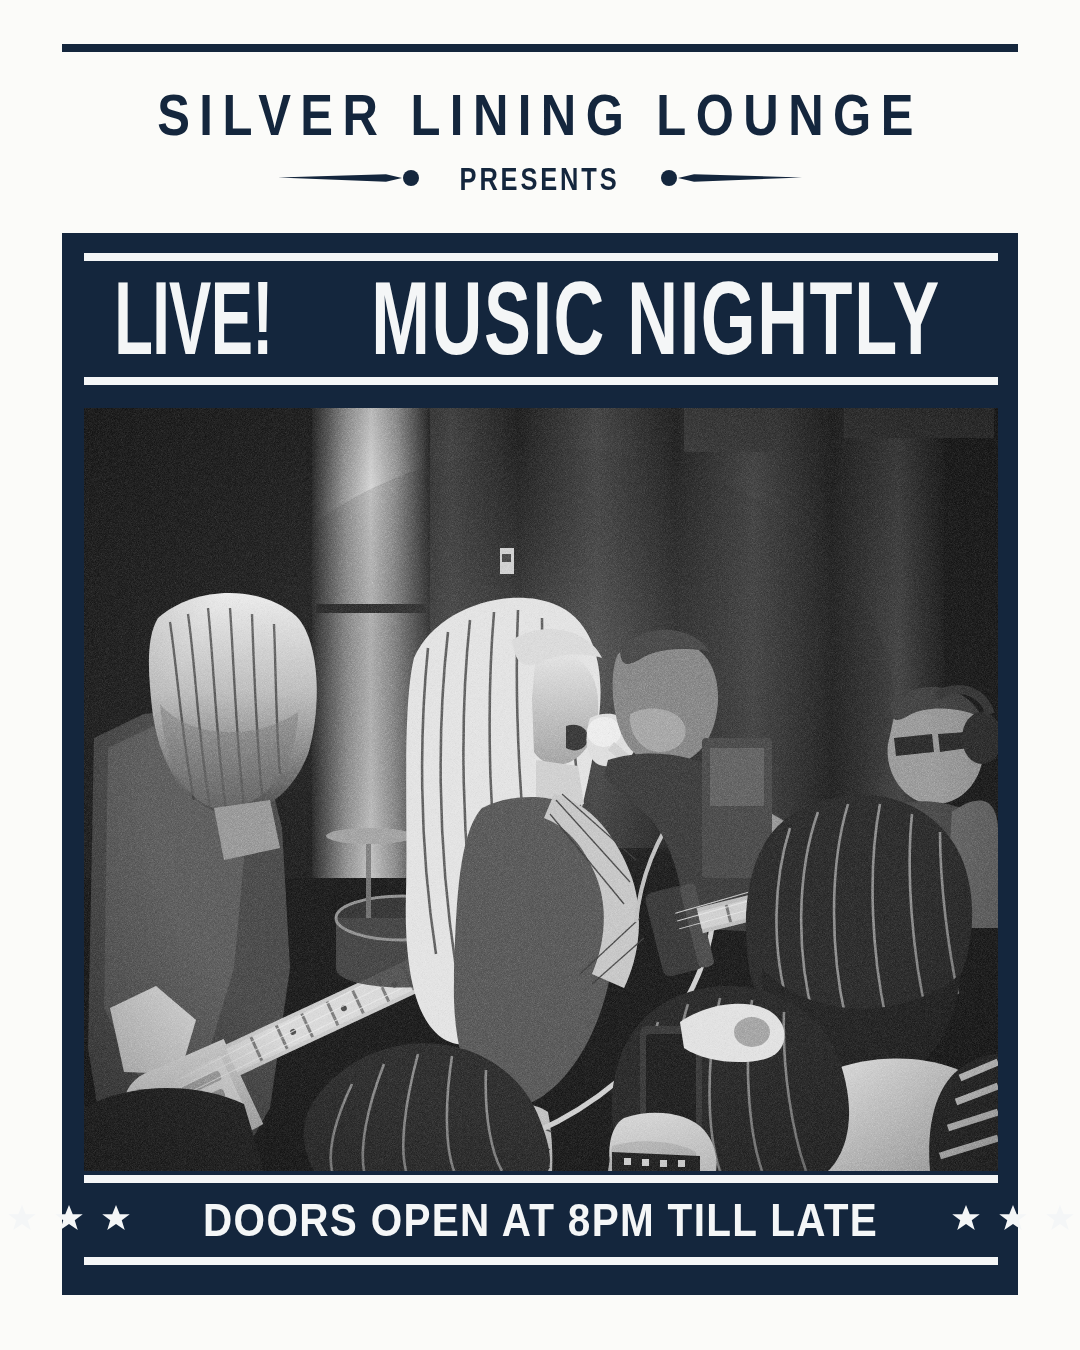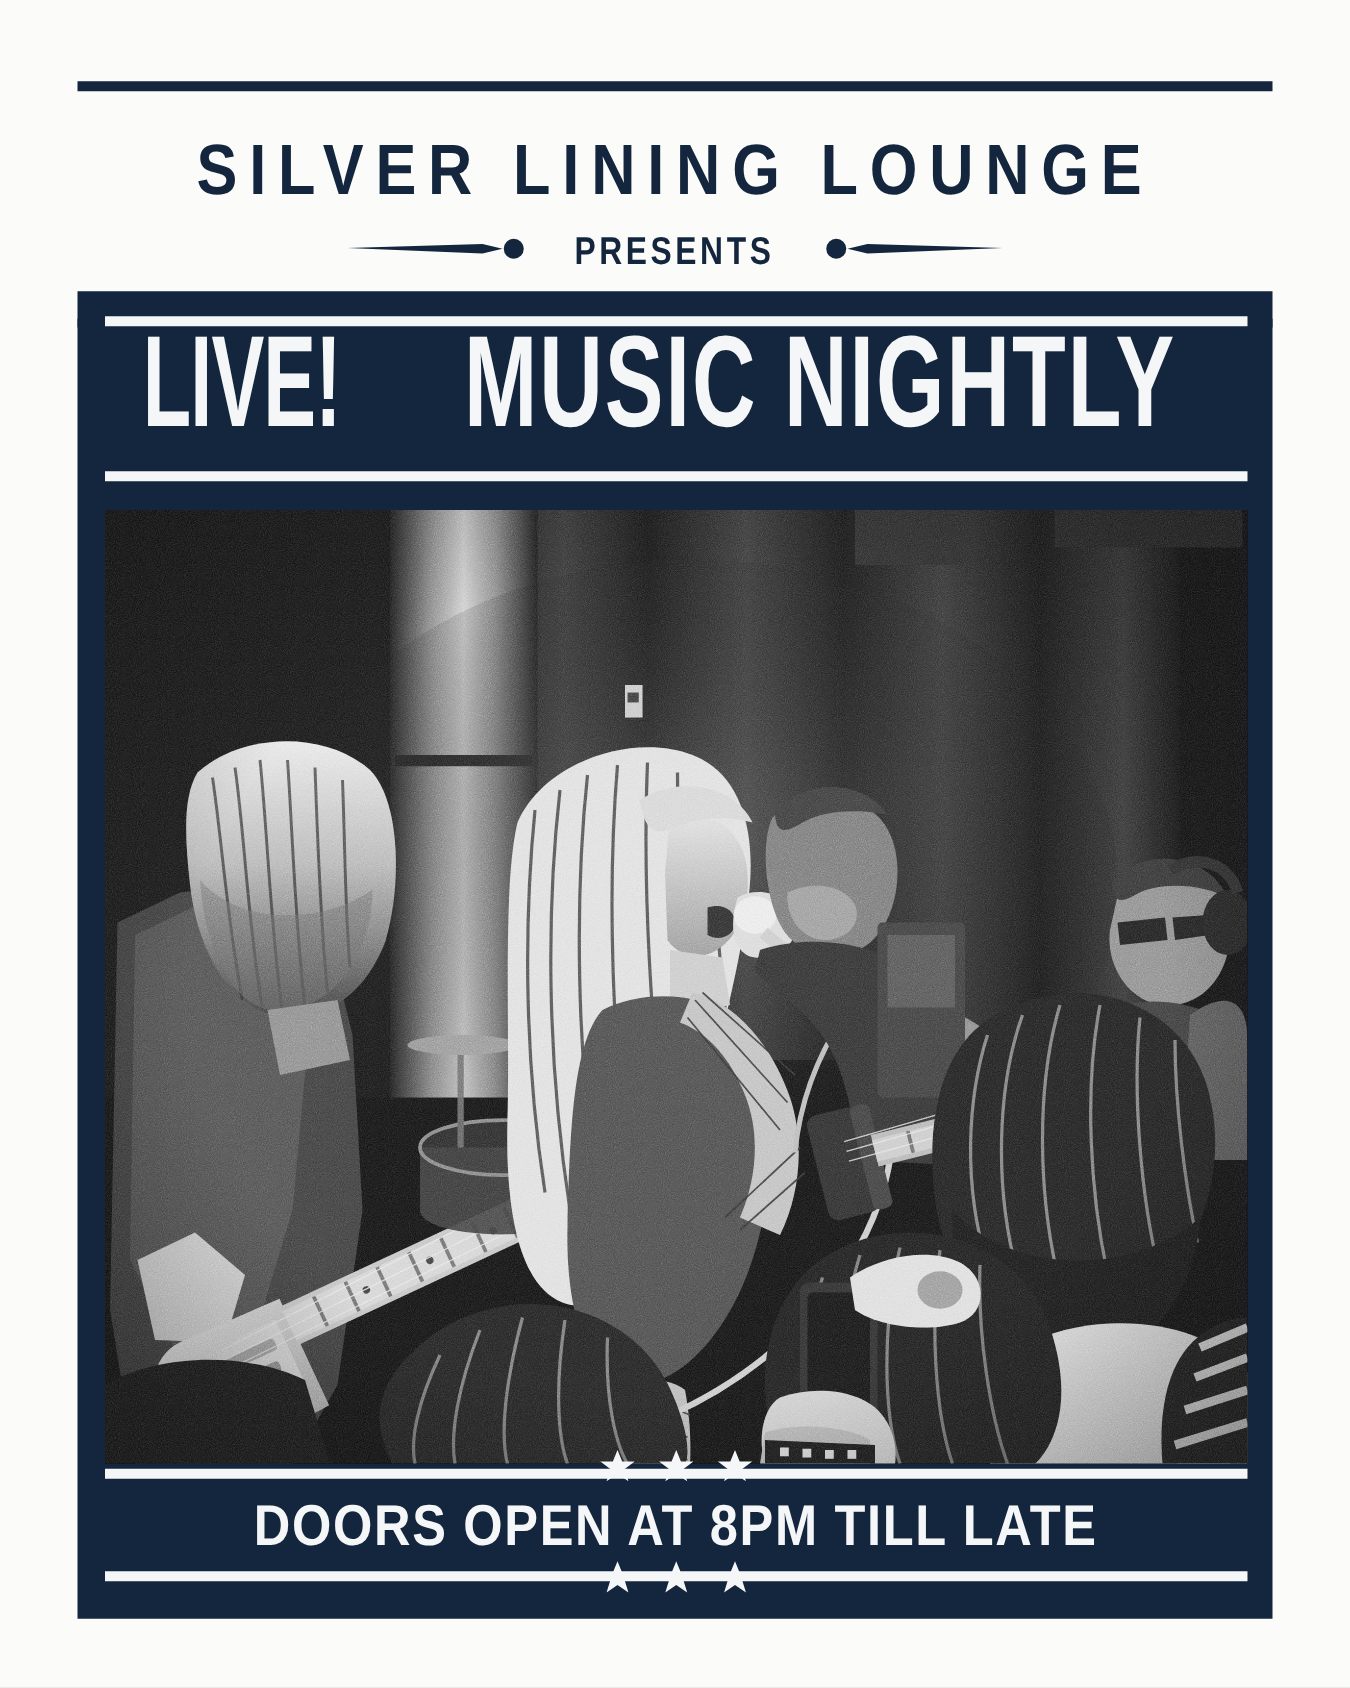--- a/index.html
+++ b/index.html
@@ -16,21 +16,21 @@
     width: 1080px;
     height: 1350px;
     background: #fbfbf9;
     overflow: hidden;
   }
 
   
   .header {
     position: absolute;
     left: 62px;
-    top: 65px;
+    top: 44px;
     width: 956px;
   }
   .rule-navy {
     width: 100%;
     height: 8px;
     background: #14263d;
   }
   .rule-navy-thin {
     width: 100%;
     height: 7px;
@@ -89,21 +89,21 @@
     width: 914px;
   }
   .rule-white {
     width: 100%;
     height: 8px;
     background: #f4f6f7;
   }
   .title-row {
     position: relative;
     display: flex;
-    align-items: flex-start;
+    align-items: center;
     height: 116px;
   }
   .title-live {
     width: 216px;
     text-align: center;
     color: #f4f6f7;
     font-weight: bold;
     font-size: 88px;
     line-height: 1;
     letter-spacing: -1px;
@@ -147,21 +147,20 @@
     position: absolute;
     left: 22px;
     bottom: 30px;
     width: 914px;
   }
   .footer-row {
     display: flex;
     align-items: center;
     justify-content: center;
     height: 74px;
-    flex-direction: column;
   }
   .stars {
     display: flex;
     align-items: center;
     gap: 17px;
   }
   .star-ico { display: block; }
   .footer-text {
     color: #f4f6f7;
     font-weight: bold;

